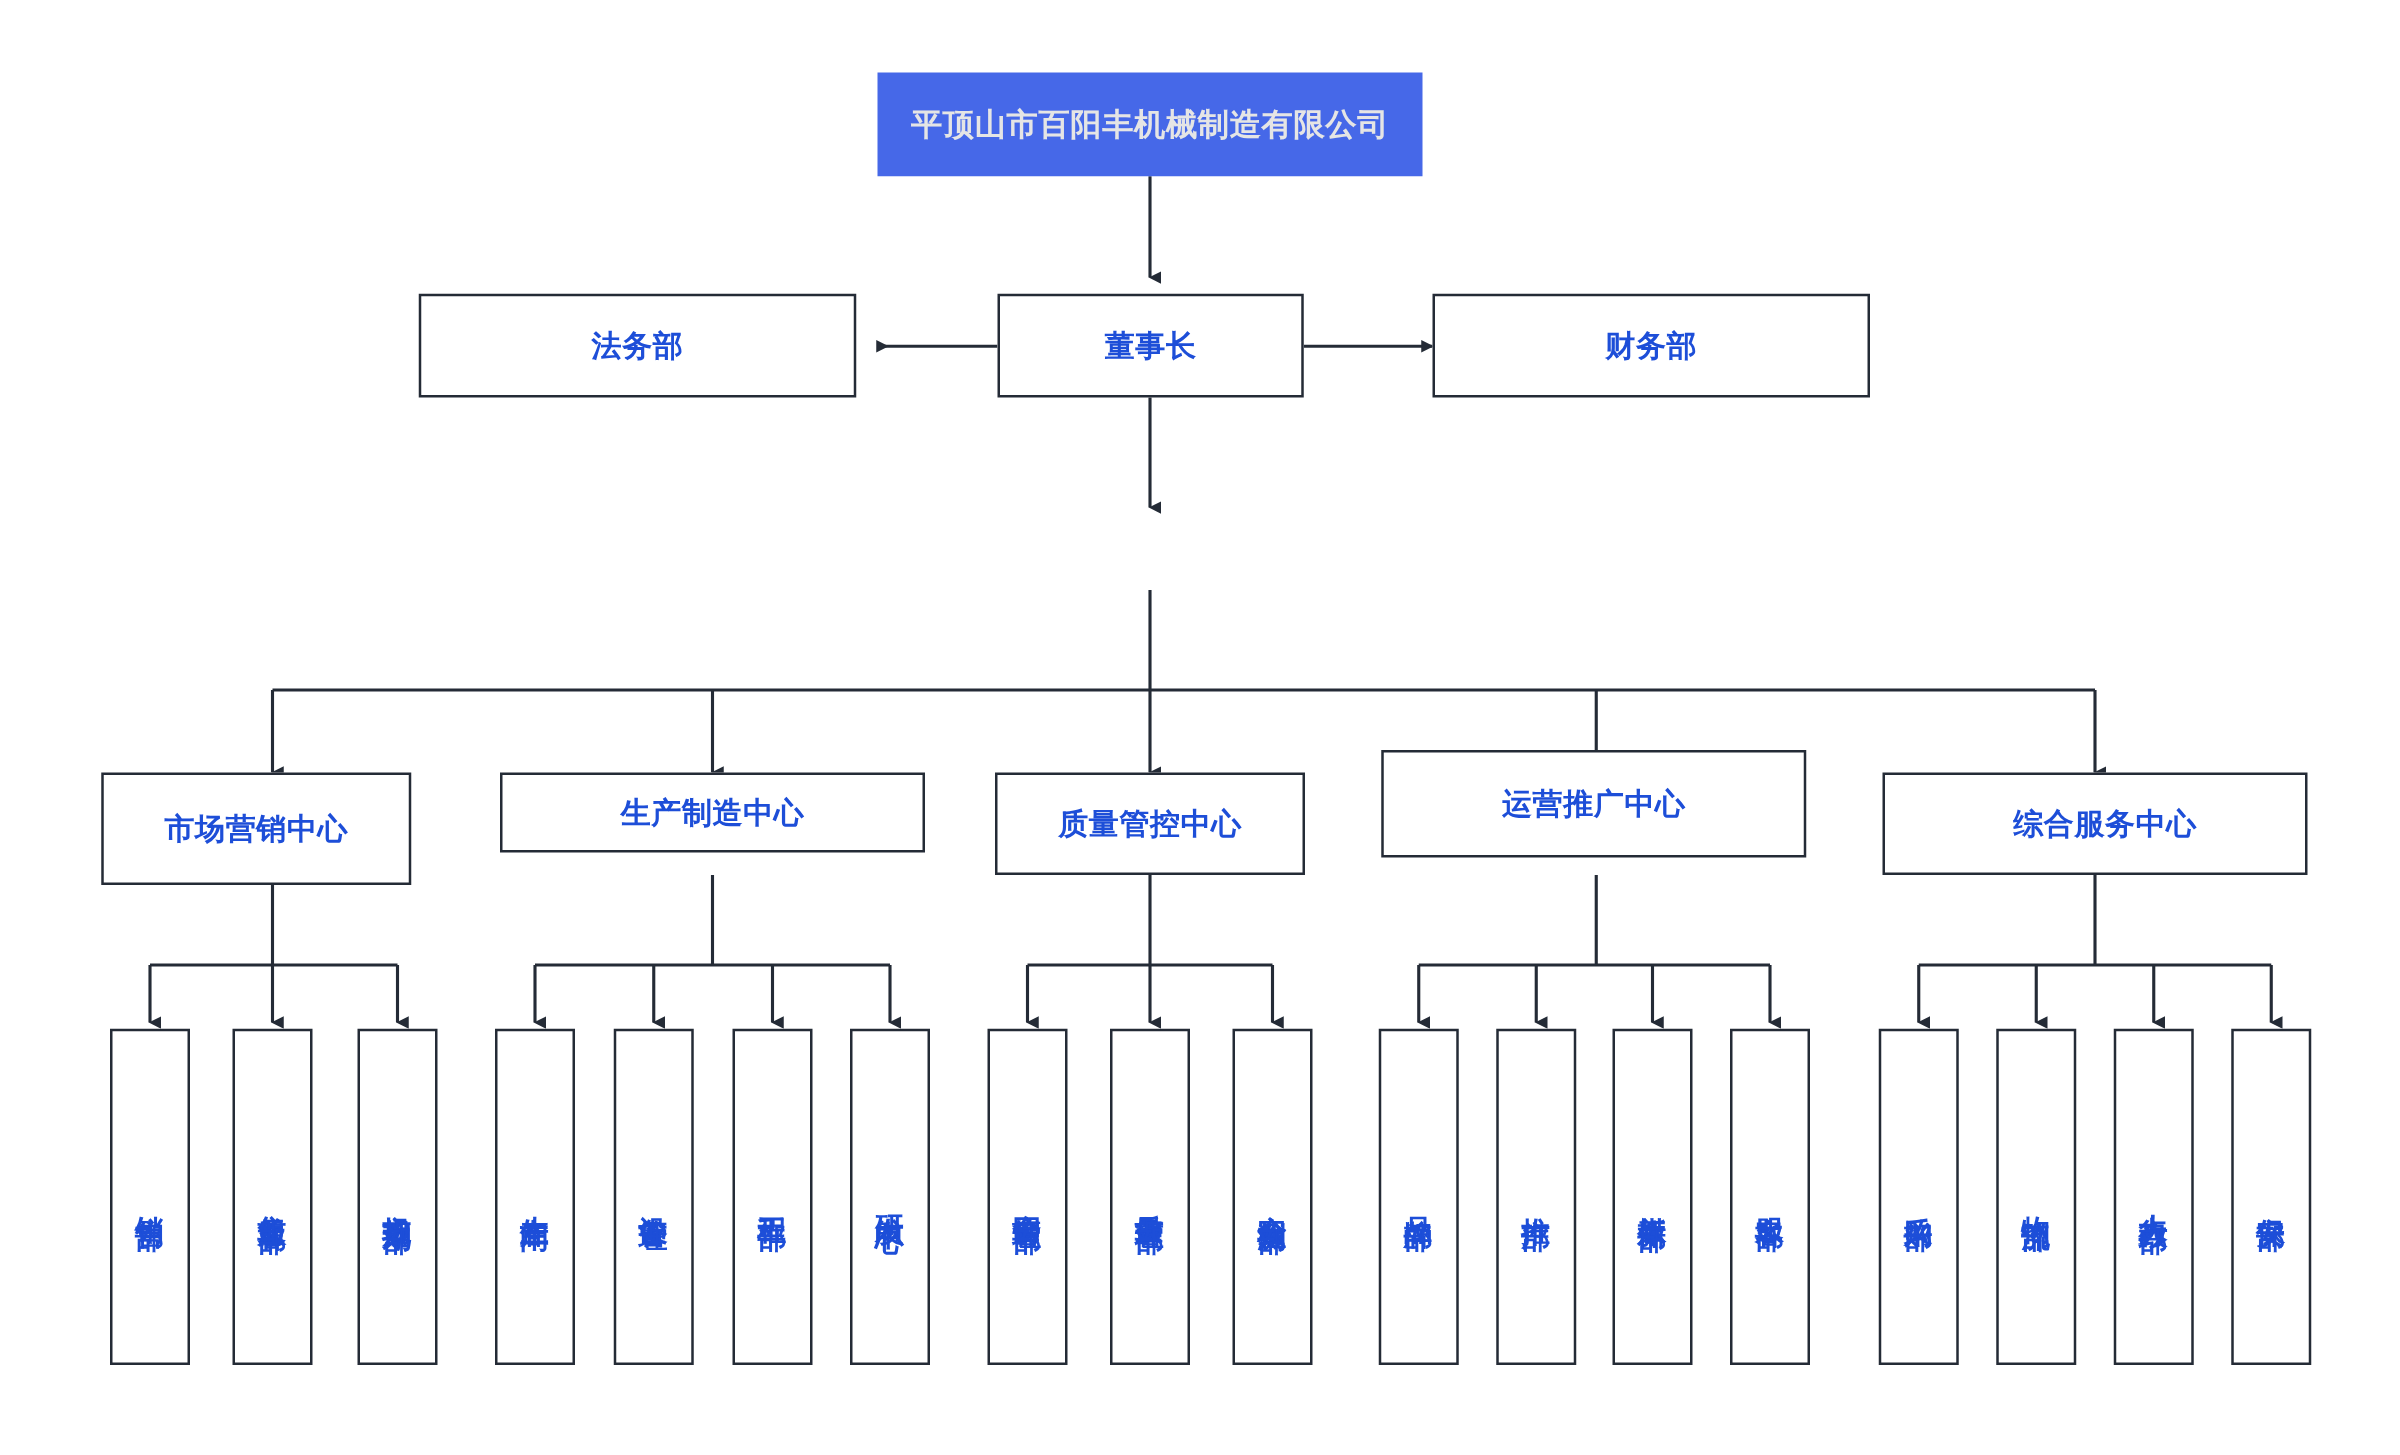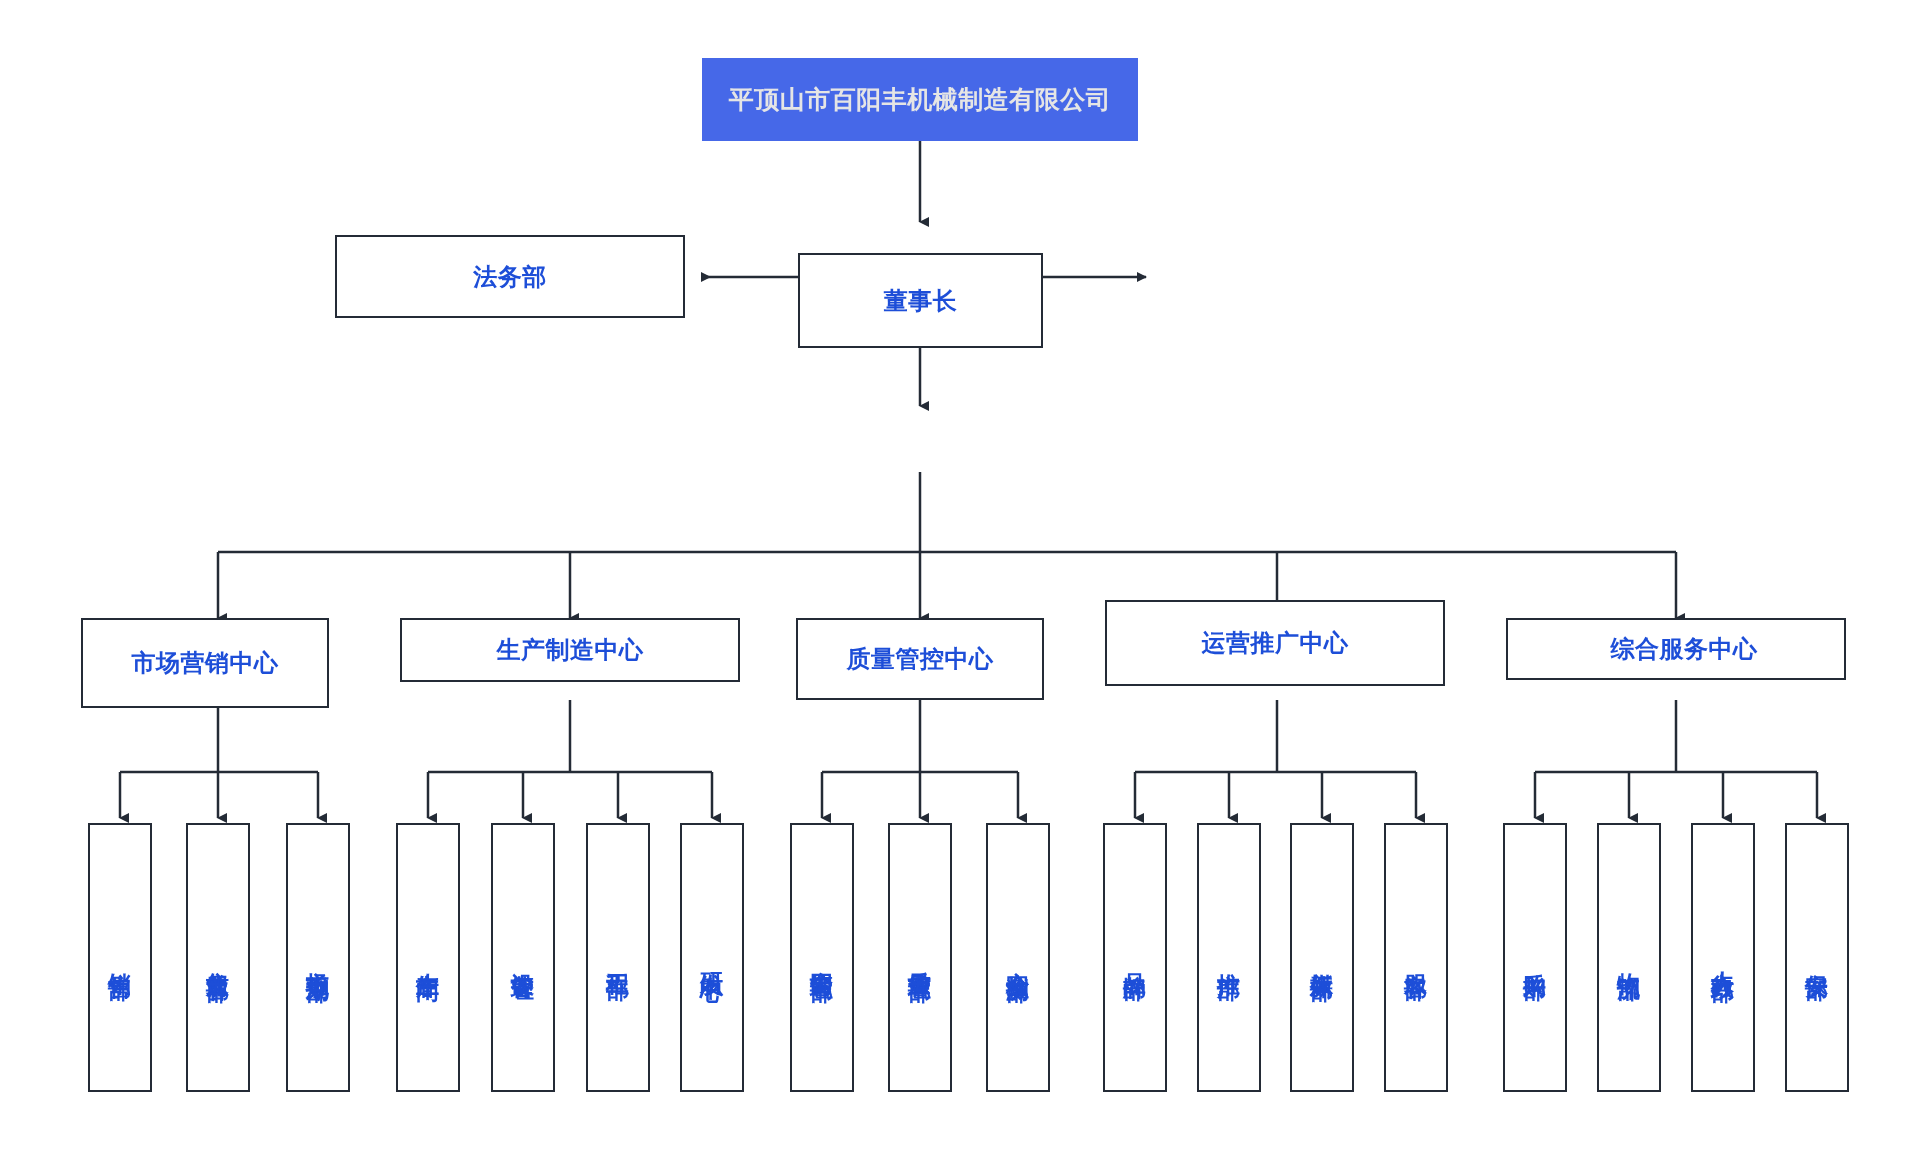--- a/index.html
+++ b/index.html
@@ -133,33 +133,34 @@
       <path d="M 1629 772 L 1629 818" marker-end="url(#arrowDown)"></path>
       <path d="M 1723 772 L 1723 818" marker-end="url(#arrowDown)"></path>
       <path d="M 1817 772 L 1817 818" marker-end="url(#arrowDown)"></path>
     </g>
   </svg>
 
   <div class="node root-node" style="left:702px; top:58px; width:436px; height:83px;">平顶山市百阳丰机械制造有限公司</div>
 
   <div class="node level1" style="left:335px; top:235px; width:350px; height:83px;">法务部</div>
 
-  <div class="node level1" style="left:798px; top:235px; width:245px; height:95px;margin-top:18px;">董事长</div>
-
+  <div class="node level1" style="left:798px; top:235px; width:245px; height:83px;">董事长</div>
+
+  <div class="node level1" style="left:1146px; top:235px; width:350px; height:83px;">财务部</div>
 
 
   <div class="node center" style="left:81px; top:618px; width:248px; height:90px;">市场营销中心</div>
 
   <div class="node center" style="left:400px; top:618px; width:340px; height:64px;">生产制造中心</div>
 
   <div class="node center" style="left:796px; top:618px; width:248px; height:82px;">质量管控中心</div>
 
   <div class="node center" style="left:1105px; top:600px; width:340px; height:86px;">运营推广中心</div>
 
-  <div class="node center" style="left:1506px; top:618px; width:340px; height:62px;padding-left:16px;">综合服务中心</div>
+  <div class="node center" style="left:1506px; top:618px; width:340px; height:82px;padding-left:16px;">综合服务中心</div>
 
   <div class="node leaf" style="left:88px; top:823px; width:64px; height:269px;">
     <span class="leaf-text">销售部</span>
   </div>
   <div class="node leaf" style="left:186px; top:823px; width:64px; height:269px;">
     <span class="leaf-text">售前客服部</span>
   </div>
   <div class="node leaf" style="left:286px; top:823px; width:64px; height:269px;">
     <span class="leaf-text">市场规划部</span>
   </div>

